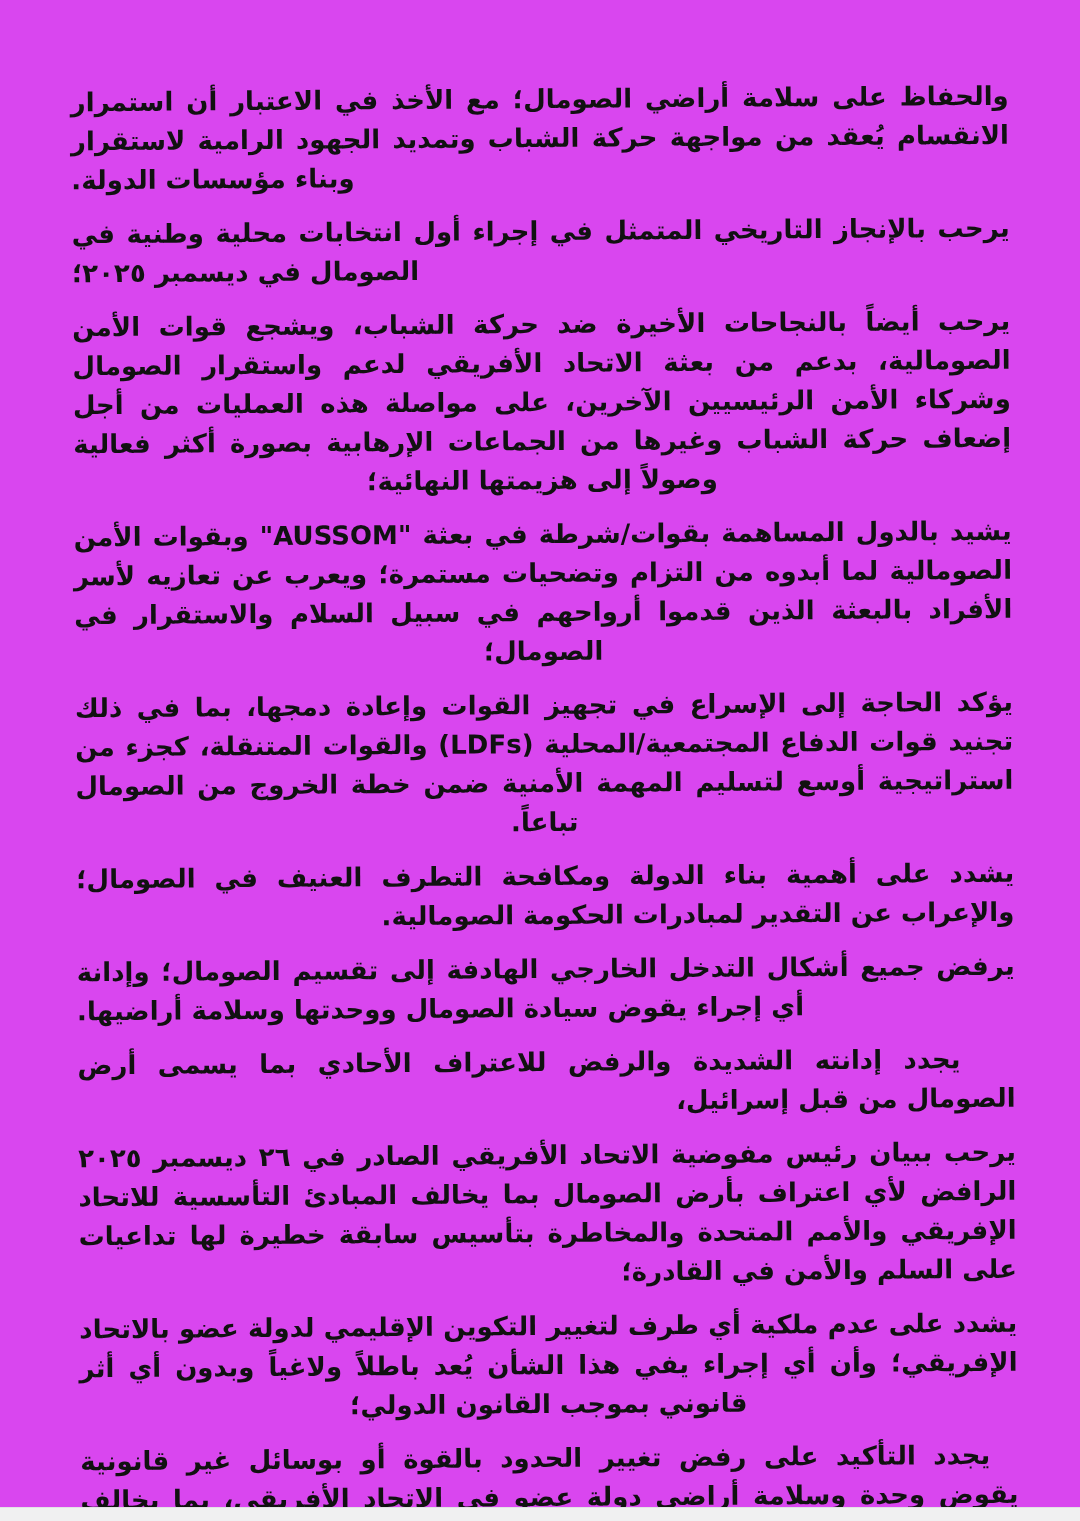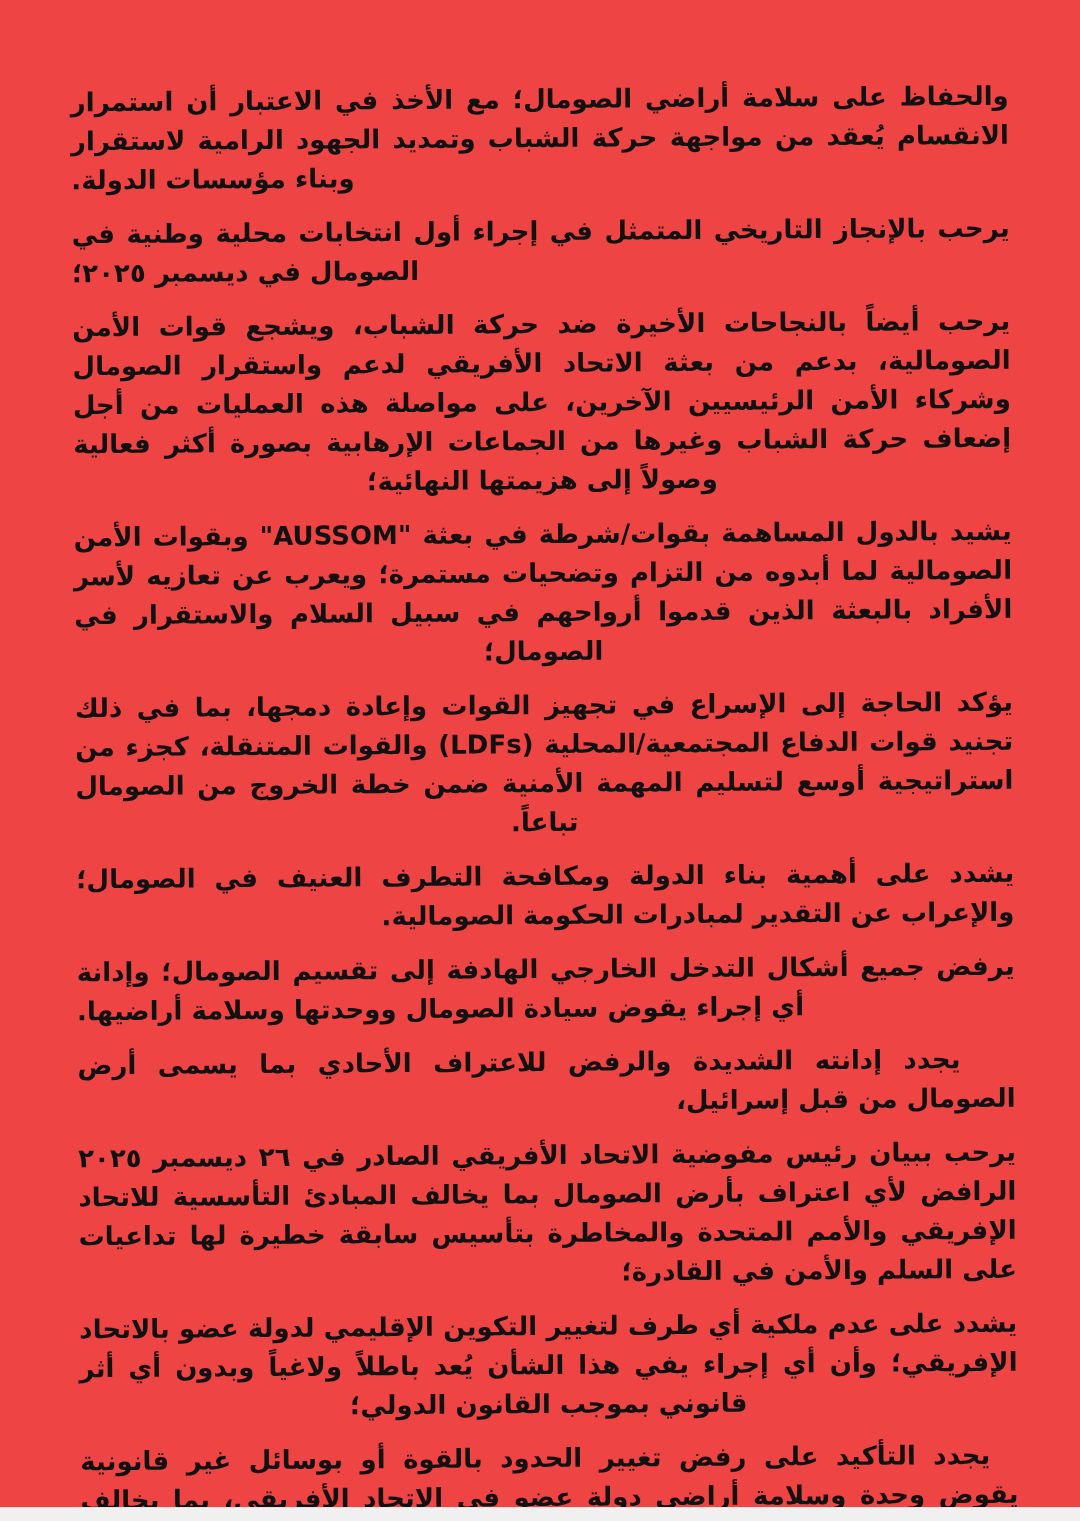--- a/index.html
+++ b/index.html
@@ -4,21 +4,21 @@
 <style>
   html, body {
     margin: 0;
     padding: 0;
     background: #ffffff;
   }
   .page {
     position: relative;
     width: 1080px;
     height: 1521px;
-    background: #ef4444;
+    background: #d946ef;
     overflow: hidden;
     font-family: "DejaVu Sans", sans-serif;
   }
   .text-block {
     direction: rtl;
     unicode-bidi: embed;
     box-sizing: border-box;
     width: 100%;
     padding: 80px 72px 0 70px;
     transform: rotate(-0.4deg);

